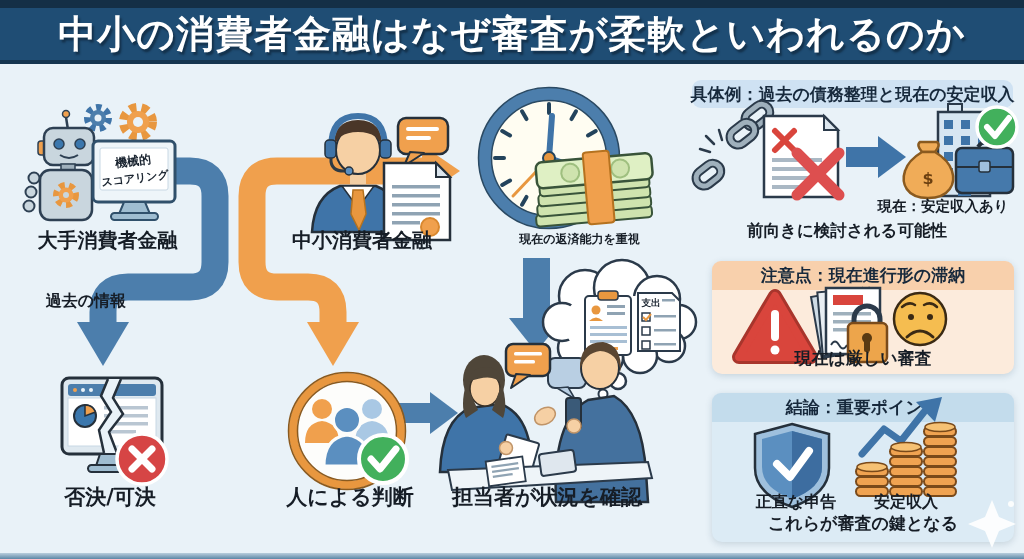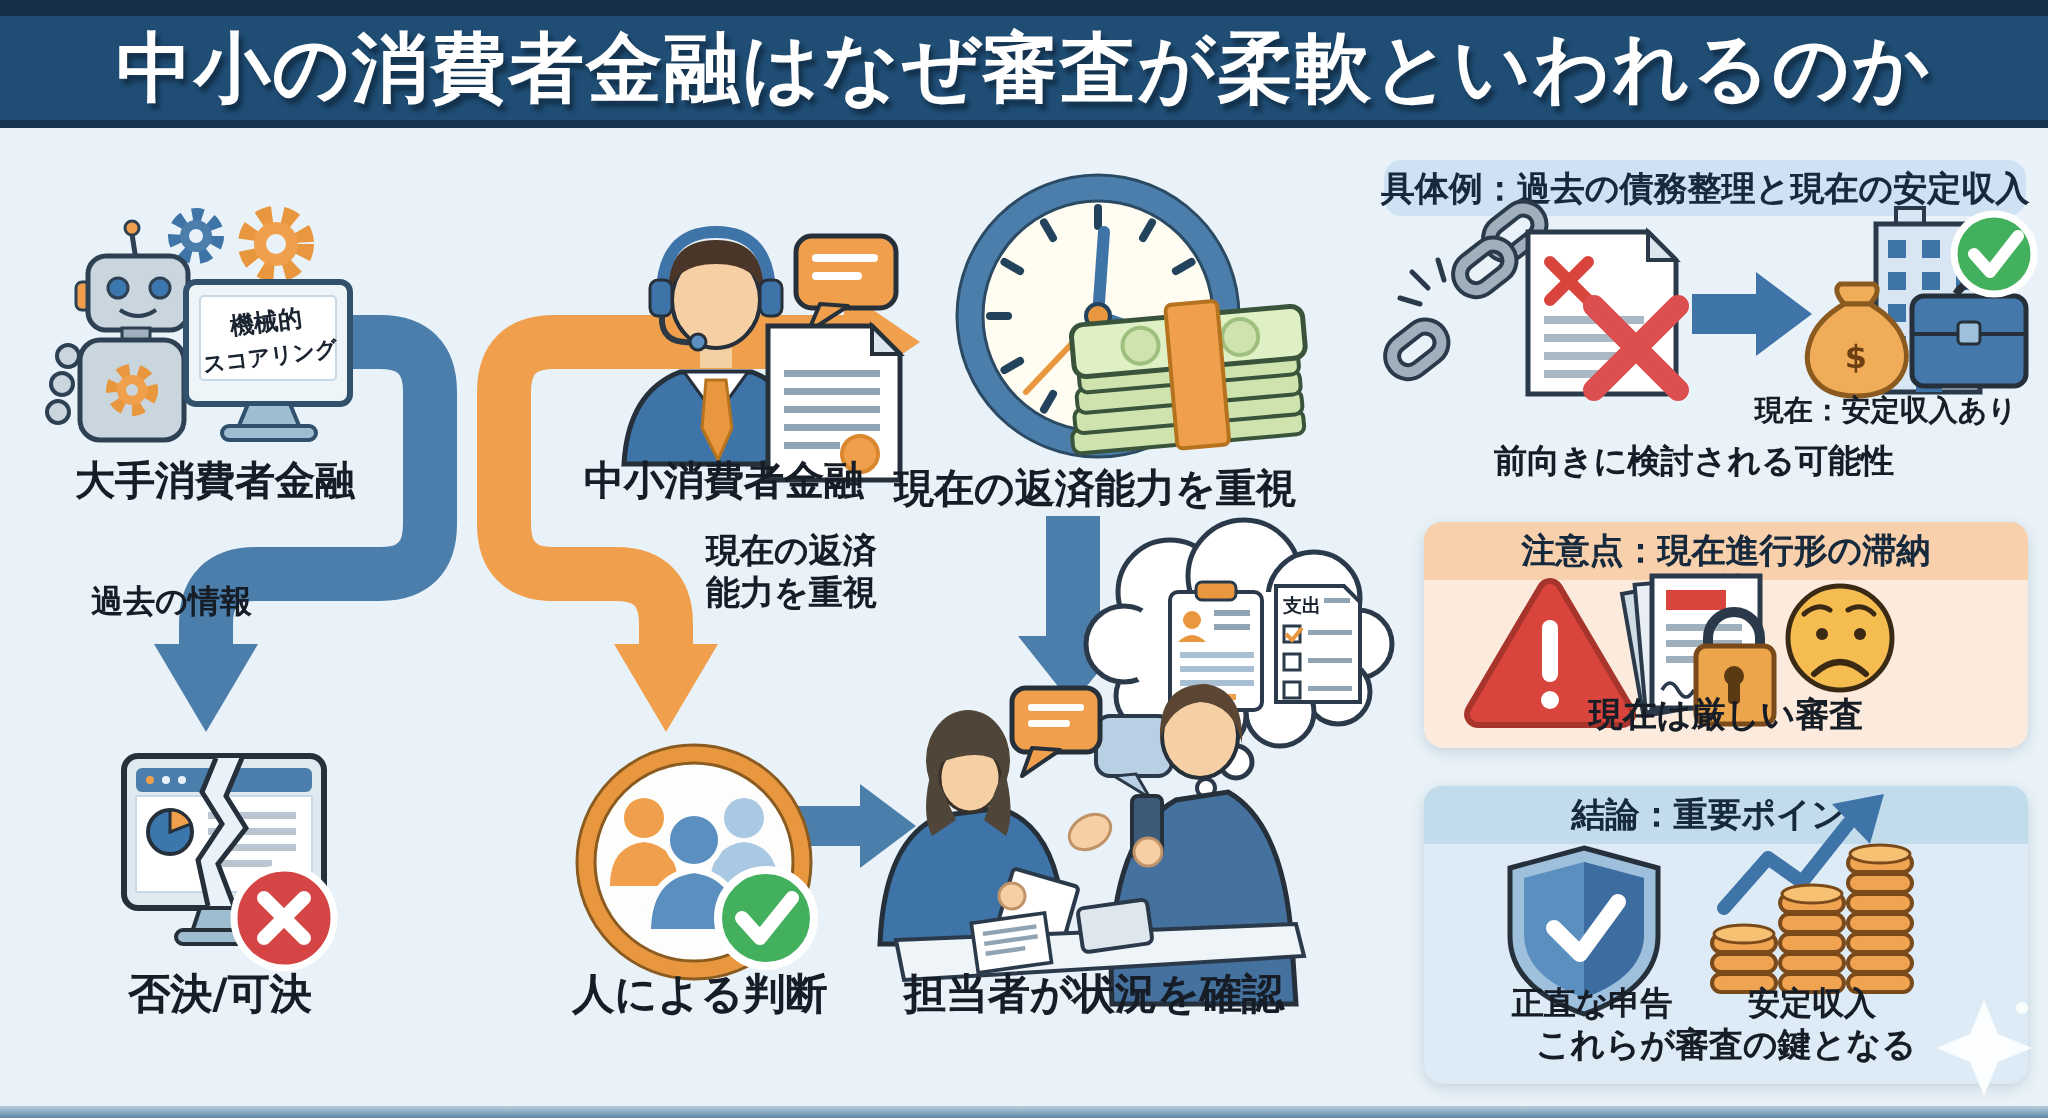--- a/index.html
+++ b/index.html
@@ -421,25 +421,21 @@
       <polygon points="992,500 999,517 1016,524 999,531 992,548 985,531 968,524 985,517" fill="#fdfefe"></polygon>
       <circle cx="1011" cy="504" r="3" fill="#fdfefe"></circle>
     </g>
   </svg>
 
   <div class="lbl" style="left:15px;top:228px;width:185px;font-size:20px;">大手消費者金融</div>
   <div class="lbl" style="left:16px;top:291px;width:110px;font-size:16px;text-align:right;">過去の情報</div>
   <div class="lbl" style="left:30px;top:484px;width:160px;font-size:21px;">否決/可決</div>
 
   <div class="lbl" style="left:262px;top:228px;width:200px;font-size:20px;">中小消費者金融</div>
-  <div class="lbl" style="left:353px;top:266px;width:130px;font-size:17px;text-align:left;">
-    <div>現在の返済</div>
-    <div>能力を重視</div>
-  </div>
-  <div class="lbl" style="left:430px;top:232px;width:235px;font-size:20px;">現在の返済能力を重視</div>
+  <div class="lbl" style="left:462px;top:232px;width:235px;font-size:12px;">現在の返済能力を重視</div>
   <div class="lbl" style="left:270px;top:484px;width:160px;font-size:21px;">人による判断</div>
   <div class="lbl" style="left:437px;top:484px;width:220px;font-size:21px;">担当者が状況を確認</div>
 
   <div class="lbl" style="left:872px;top:197px;width:142px;font-size:14.5px;">現在：安定収入あり</div>
   <div class="lbl" style="left:722px;top:221px;width:250px;font-size:16.5px;">前向きに検討される可能性</div>
 
   <div class="lbl" style="left:712px;top:348px;width:302px;font-size:17px;">現在は厳しい審査</div>
 
   <div class="lbl" style="left:742px;top:492px;width:108px;font-size:16px;">正直な申告</div>
   <div class="lbl" style="left:856px;top:492px;width:100px;font-size:16px;">安定収入</div>

